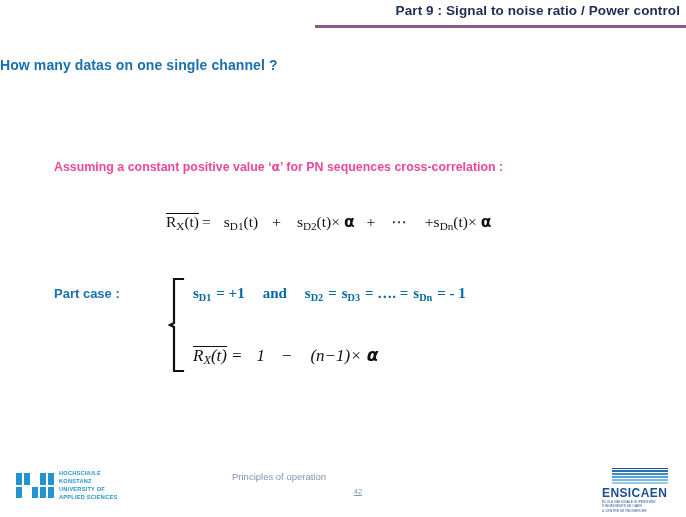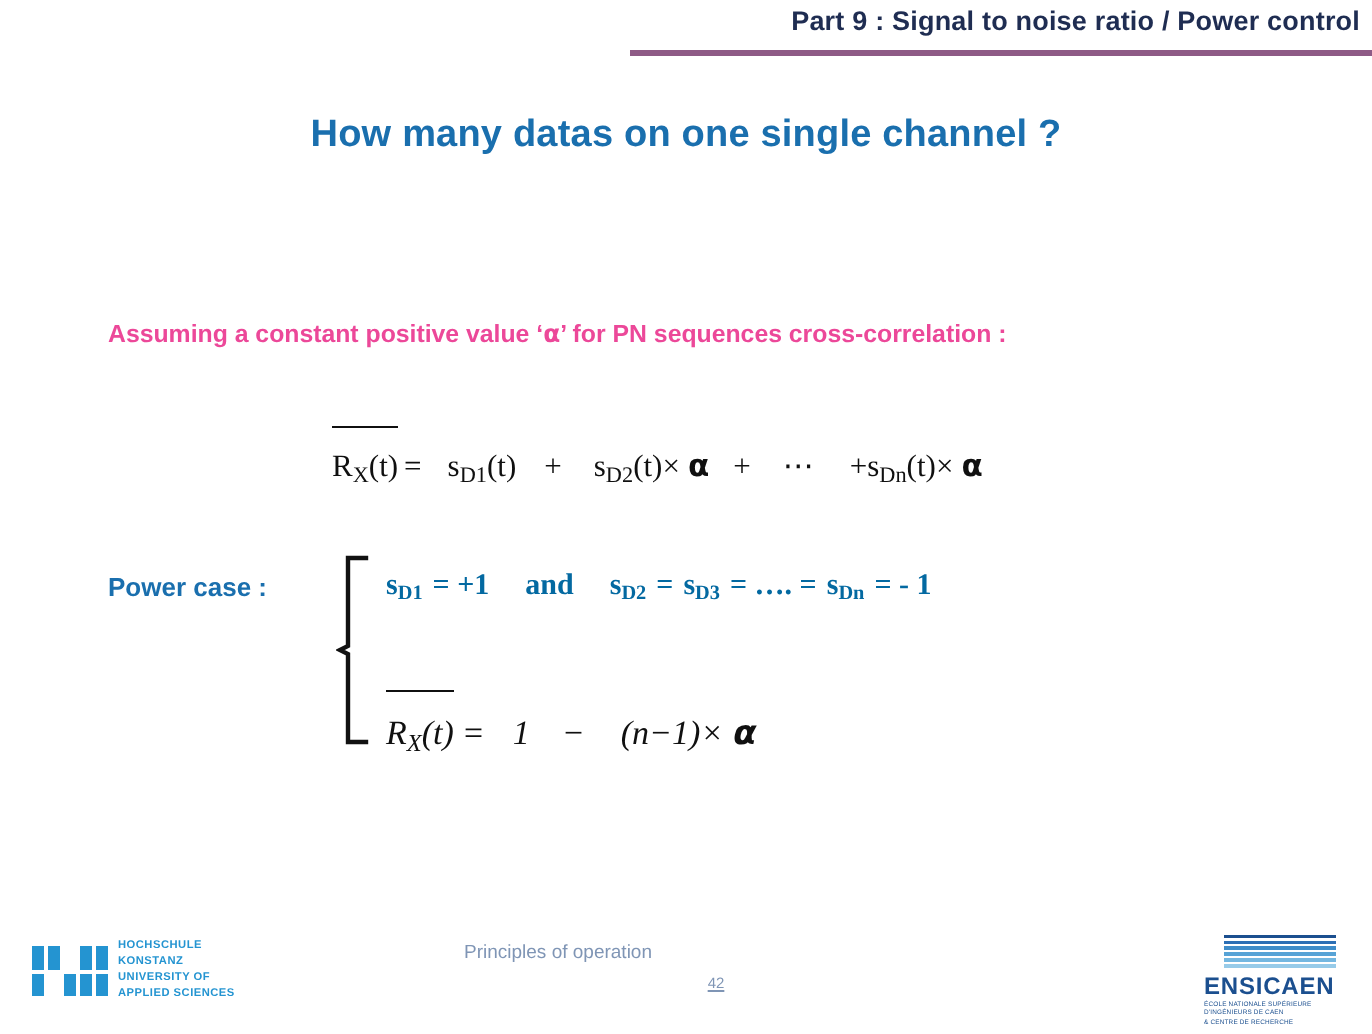--- a/index.html
+++ b/index.html
@@ -37,22 +37,22 @@
     height: 2.5px;
     background: #8e5a86;
   }
 
   
   #slide-title {
     position: absolute;
     left: 0px;
     top: 57px;
     width: 686px;
-    text-align: center;
-    font-size: 19px;
+    text-align: left;
+    font-size: 14px;
     font-weight: bold;
     color: #1a6fae;
     letter-spacing: 0.1px;
   }
 
   
   #assumption-line {
     position: absolute;
     left: 54px;
     top: 159px;
@@ -72,21 +72,21 @@
     font-family: "Liberation Serif", serif;
     color: #101010;
     white-space: nowrap;
   }
   .math-sub {
     font-size: 0.72em;
     vertical-align: -0.28em;
   }
   .overline-rx {
     border-top: 1.3px solid #101010;
-    padding-top: 12px;
+    padding-top: 0px;
     display: inline-block;
     line-height: 1.05;
   }
   .mspace { display: inline-block; }
 
   
   #eq-main {
     left: 166px;
     top: 213px;
     font-size: 15.5px;
@@ -239,21 +239,21 @@
   <div id="slide-title">How many datas on one single channel ?</div>
 
   <div id="assumption-line">
     <span>Assuming a constant positive value  ‘</span><span class="greek-alpha">α</span><span>’  for PN sequences  cross-correlation  :</span>
   </div>
 
   <div class="mathline" id="eq-main">
     <span class="overline-rx"><span>R</span><span class="math-sub">X</span><span>(t)</span></span><span class="op">=</span><span class="mspace" style="width:10px"></span><span>s</span><span class="math-sub">D1</span><span>(t)</span><span class="mspace" style="width:14px"></span><span>+</span><span class="mspace" style="width:16px"></span><span>s</span><span class="math-sub">D2</span><span>(t)</span><span>×</span><span class="mspace" style="width:4px"></span><span class="greek-alpha">α</span><span class="mspace" style="width:12px"></span><span>+</span><span class="mspace" style="width:16px"></span><span>⋯</span><span class="mspace" style="width:18px"></span><span>+</span><span>s</span><span class="math-sub">Dn</span><span>(t)</span><span>×</span><span class="mspace" style="width:4px"></span><span class="greek-alpha">α</span>
   </div>
 
-  <div id="worst-case-label">Power case :</div>
+  <div id="worst-case-label">Part case :</div>
 
   <svg id="brace" viewBox="0 0 18 96" preserveAspectRatio="none">
     <path d="M15 2 L6 2 L6 46 L2 48 L6 50 L6 94 L15 94" fill="none" stroke="#111111" stroke-width="2.2" stroke-linecap="square" stroke-linejoin="miter"></path>
   </svg>
 
   <div class="mathline" id="eq-wc1">
     <span>s</span><span class="math-sub">D1</span><span class="mspace" style="width:5px"></span><span>= +1</span><span class="mspace" style="width:18px"></span><span class="and-word">and</span><span class="mspace" style="width:18px"></span><span>s</span><span class="math-sub">D2</span><span class="mspace" style="width:5px"></span><span>=</span><span class="mspace" style="width:5px"></span><span>s</span><span class="math-sub">D3</span><span class="mspace" style="width:5px"></span><span>= …. =</span><span class="mspace" style="width:5px"></span><span>s</span><span class="math-sub">Dn</span><span class="mspace" style="width:5px"></span><span>=  - 1</span>
   </div>
 
   <div class="mathline" id="eq-wc2">

